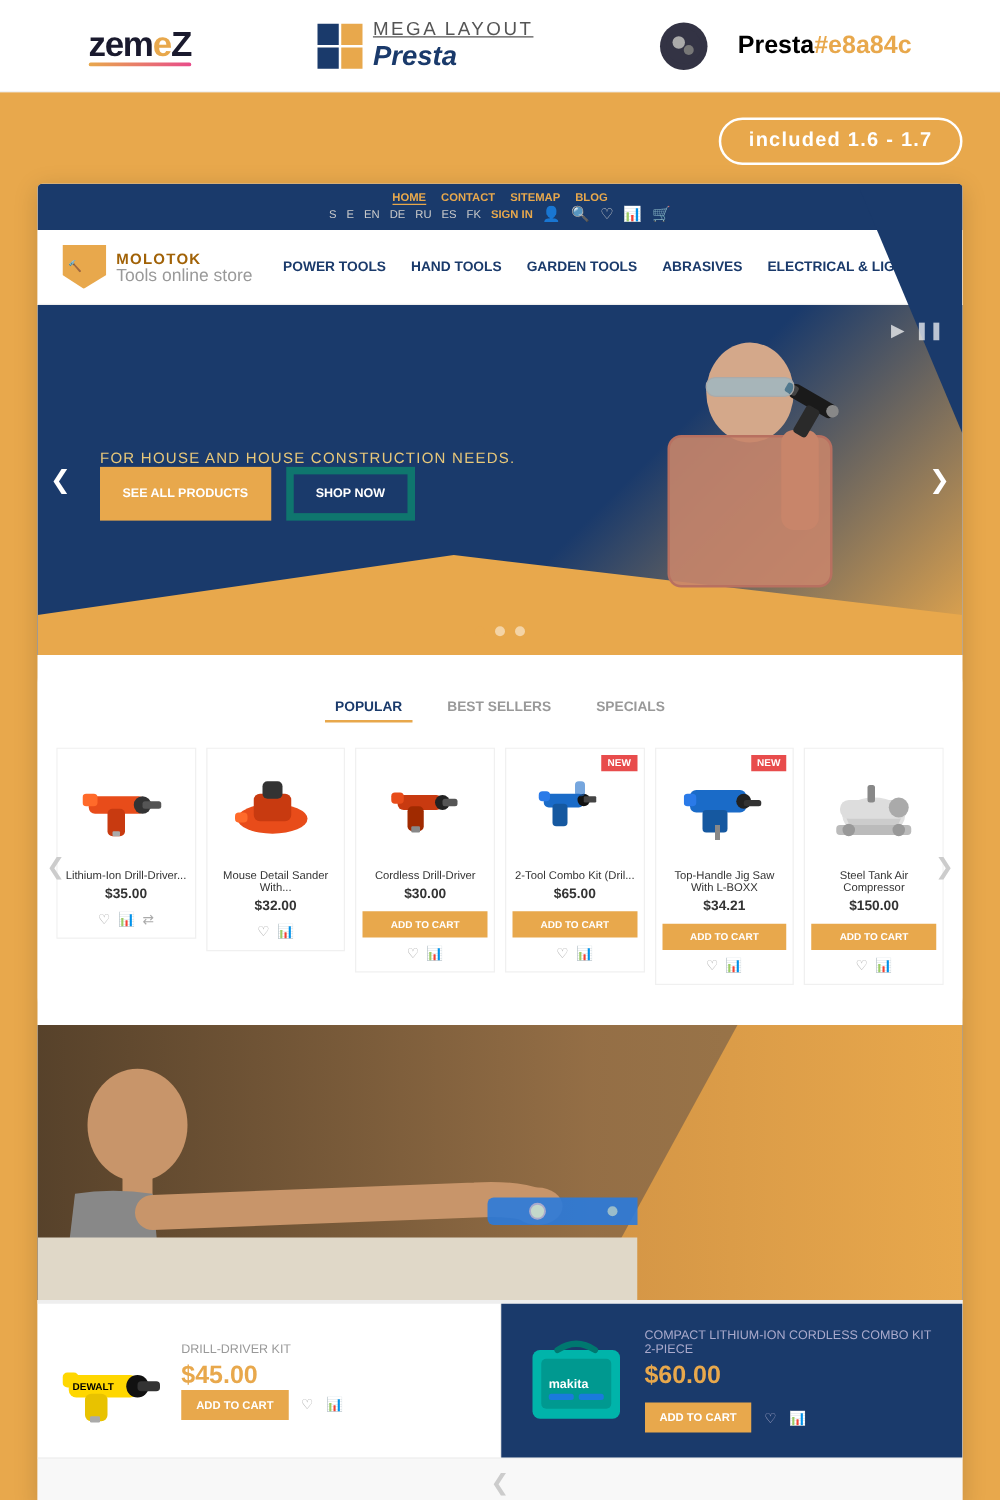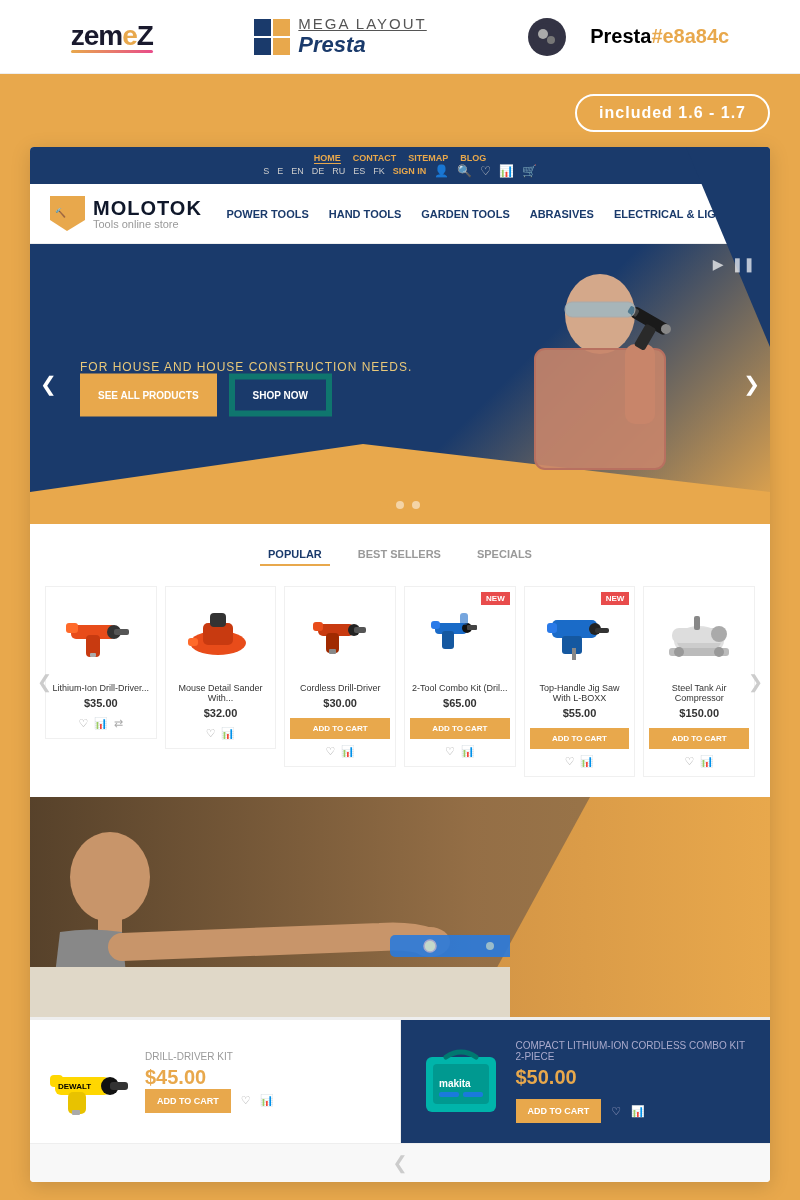--- a/index.html
+++ b/index.html
@@ -90,22 +90,22 @@
     
     .main-nav {
       background: #fff;
       display: flex;
       align-items: center;
       justify-content: space-between;
       padding: 12px 20px;
       border-bottom: 1px solid #eee;
     }
     .store-logo { display: flex; align-items: center; gap: 8px; }
-    .store-logo-text { font-size: 20px; font-weight: 900; color: #0f172a; letter-spacing: 1px; }
-    .store-logo-sub { font-size: 11px; color: #999; display: block; margin-top: -2px; }
+    .store-logo-text { font-size: 12px; font-weight: 900; color: #a16207; letter-spacing: 1px; }
+    .store-logo-sub { font-size: 14px; color: #999; display: block; margin-top: -2px; }
     .main-menu { display: flex; gap: 20px; }
     .main-menu a { color: #1a3a6b; text-decoration: none; font-size: 11px; font-weight: bold; text-transform: uppercase; }
 
     
     .slider-section {
       background: #1a3a6b;
       position: relative;
       height: 280px;
       overflow: hidden;
     }
@@ -140,21 +140,21 @@
     .slider-arrow-right { position: absolute; right: 10px; top: 50%; transform: translateY(-50%); color: #fff; font-size: 20px; cursor: pointer; z-index: 10; }
     .slider-dots { position: absolute; bottom: 15px; left: 50%; transform: translateX(-50%); display: flex; gap: 8px; z-index: 10; }
     .dot { width: 8px; height: 8px; border-radius: 50%; background: rgba(255,255,255,0.5); }
     .dot.active { background: #e8a84c; }
     .slider-controls-top { position: absolute; top: 12px; right: 15px; display: flex; gap: 8px; z-index: 10; }
     .ctrl-btn { color: #fff; font-size: 14px; opacity: 0.7; }
 
     
     .products-section {
       background: #fff;
-      padding: 20px 15px;
+      padding: 32px 15px;
       border-radius: 22px;
     }
     .products-tabs { display: flex; justify-content: center; gap: 20px; margin-bottom: 20px; }
     .tab-item { font-size: 11px; font-weight: bold; text-transform: uppercase; color: #999; cursor: pointer; padding: 4px 8px; }
     .tab-item.active { color: #1a3a6b; border-bottom: 2px solid #e8a84c; }
     .products-grid { display: flex; gap: 8px; align-items: flex-start; overflow: hidden; position: relative; }
     .product-card { flex: 1; min-width: 0; text-align: center; padding: 8px 5px; border: 1px solid #f0f0f0; position: relative; }
     .product-badge { position: absolute; top: 5px; right: 5px; background: #e84c4c; color: #fff; font-size: 8px; font-weight: bold; padding: 2px 5px; text-transform: uppercase; }
     .product-img { height: 80px; display: flex; align-items: center; justify-content: center; margin-bottom: 8px; }
     .product-name { font-size: 9px; color: #333; margin-bottom: 4px; }
@@ -473,21 +473,21 @@
               <svg width="65" height="55" viewBox="0 0 65 55">
                 <rect x="5" y="12" width="45" height="18" rx="5" fill="#1a6bc8"></rect>
                 <rect x="15" y="28" width="20" height="18" rx="3" fill="#1558a0"></rect>
                 <rect x="25" y="40" width="4" height="12" fill="#888"></rect>
                 <rect x="0" y="15" width="10" height="10" rx="3" fill="#2a7ae8"></rect>
                 <circle cx="48" cy="21" r="6" fill="#222"></circle>
                 <rect x="48" y="20" width="14" height="5" rx="2" fill="#333"></rect>
               </svg>
             </div>
             <div class="product-name">Top-Handle Jig Saw With L-BOXX</div>
-            <div class="product-price">$55.00</div>
+            <div class="product-price">$34.21</div>
             <button class="btn-add-cart">ADD TO CART</button>
             <div class="product-actions">
               <button class="product-action-btn">♡</button>
               <button class="product-action-btn">📊</button>
             </div>
           </div>
 
           <div class="product-card">
             <div class="product-img">
               <svg width="70" height="58" viewBox="0 0 70 58">
@@ -578,21 +578,21 @@
             <text x="18" y="45" font-size="10" fill="white" font-weight="bold">makita</text>
 
             <rect x="18" y="50" width="20" height="5" rx="2" fill="#1a7adc"></rect>
             <rect x="42" y="50" width="20" height="5" rx="2" fill="#1a7adc"></rect>
 
             <path d="M25,15 Q40,5 55,15" stroke="#007870" stroke-width="5" fill="none" stroke-linecap="round"></path>
           </svg>
         </div>
         <div class="featured-info">
           <div style="font-size:10px;text-transform:uppercase;color:#aac;margin-bottom:4px;">COMPACT LITHIUM-ION CORDLESS COMBO KIT 2-PIECE</div>
-          <div style="font-size:20px;font-weight:bold;color:#e8a84c;margin-bottom:10px;">$50.00</div>
+          <div style="font-size:20px;font-weight:bold;color:#e8a84c;margin-bottom:10px;">$60.00</div>
           <div style="display:flex;gap:10px;align-items:center;">
             <button class="btn-orange" style="font-size:9px;padding:7px 12px;">ADD TO CART</button>
             <button class="product-action-btn" style="color:#aac;">♡</button>
             <button class="product-action-btn" style="color:#aac;">📊</button>
           </div>
         </div>
       </div>
     </div>
 
     <div style="display:flex;justify-content:center;padding:8px;background:#f8f8f8;border-top:1px solid #eee;">

